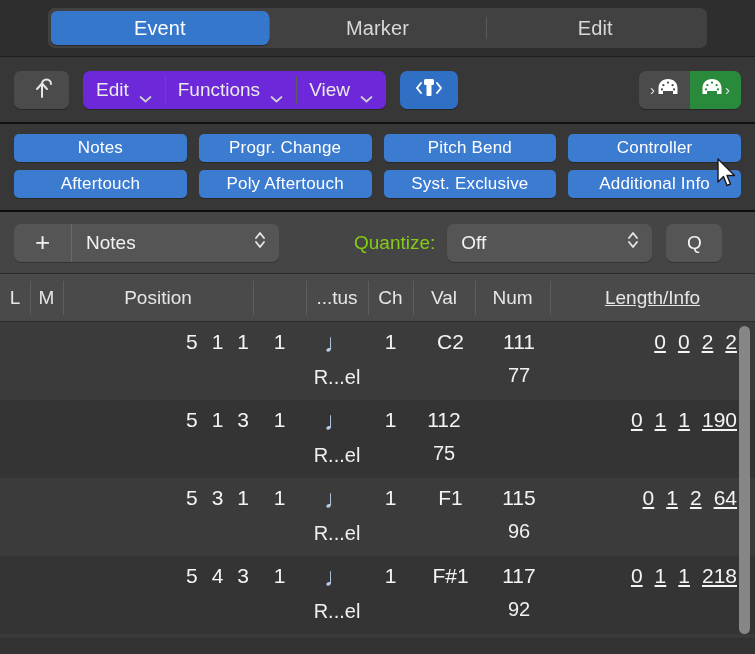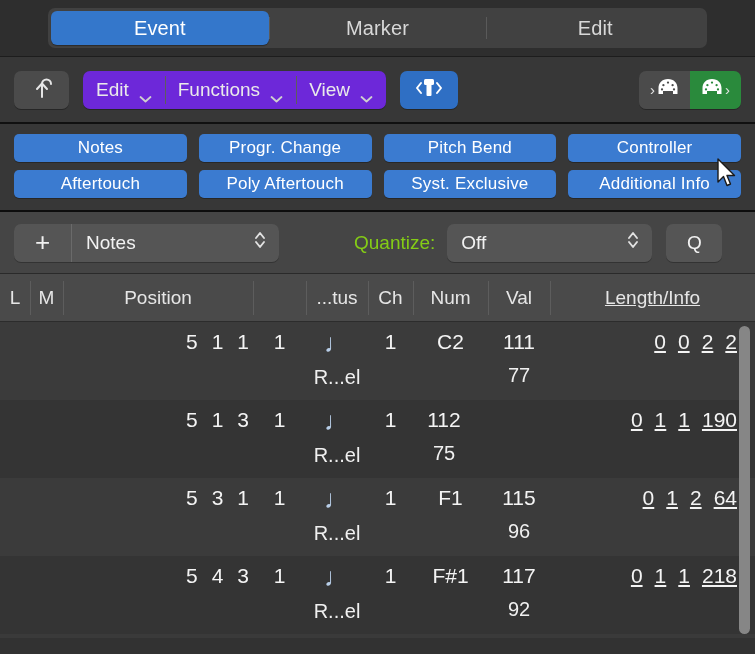--- a/index.html
+++ b/index.html
@@ -349,25 +349,25 @@
       </div>
     <div class="th c-ex">
         <span></span>
       </div>
     <div class="th c-sta">
         <span>...tus</span>
       </div>
     <div class="th c-ch">
         <span>Ch</span>
       </div>
+    <div class="th c-val">
+        <span>Val</span>
+      </div>
     <div class="th c-num">
         <span>Num</span>
-      </div>
-    <div class="th c-val">
-        <span>Val</span>
       </div>
     <div class="th c-len">
         <span>Length/Info</span>
       </div>
   </div>
 
   <div class="tbody">
 
     <div class="trow alt">
       <div class="cell c-l"></div>

